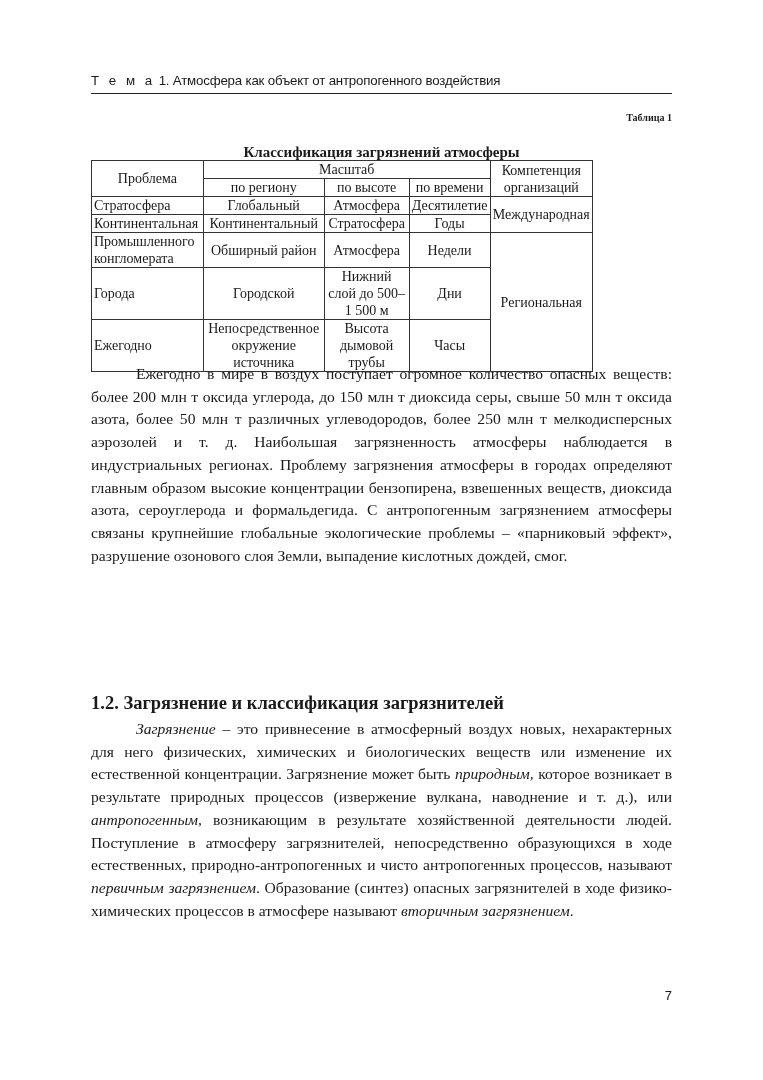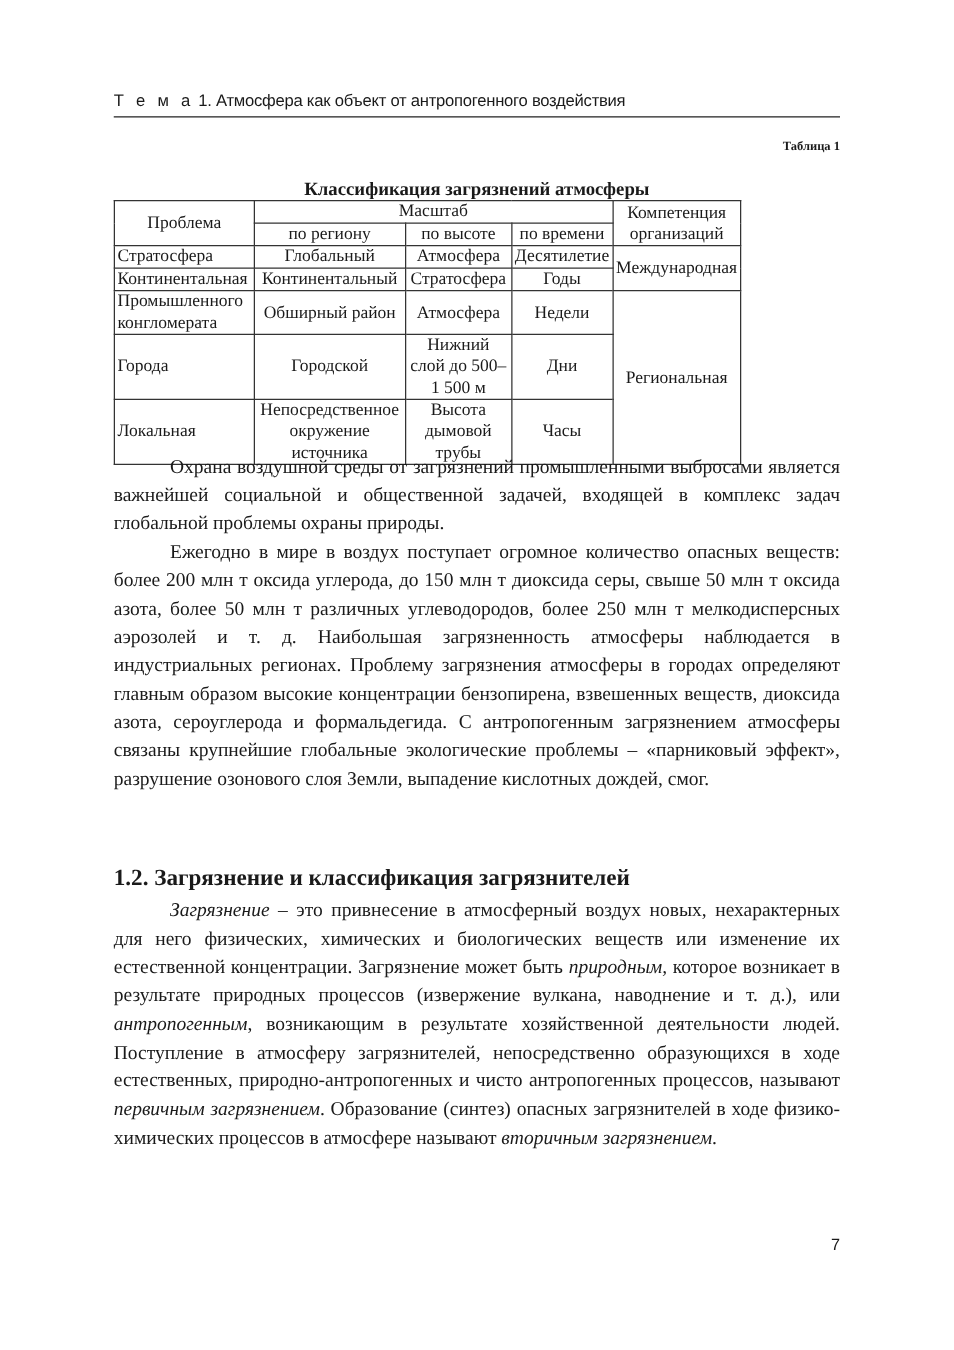--- a/index.html
+++ b/index.html
@@ -102,30 +102,29 @@
     <td>Недели</td>
     <td rowspan="3">Региональная</td>
   </tr>
   <tr class="r-4">
     <td class="left">Города</td>
     <td>Городской</td>
     <td>Нижний слой до 500–1 500 м</td>
     <td>Дни</td>
   </tr>
   <tr class="r-5">
-    <td class="left">Локальная</td>
+    <td class="left">Ежегодно</td>
     <td>Непосредственное окружение источника</td>
     <td>Высота дымовой трубы</td>
     <td>Часы</td>
   </tr>
 </tbody>
   </table>
 
 <div class="body-text" id="block1">
-  <p>Охрана воздушной среды от загрязнений промышленными выбросами является важнейшей социальной и общественной задачей, входящей в комплекс задач глобальной проблемы охраны природы.</p>
   <p>Ежегодно в мире в воздух поступает огромное количество опасных веществ: более 200 млн т оксида углерода, до 150 млн т диоксида серы, свыше 50 млн т оксида азота, более 50 млн т различных углеводородов, более 250 млн т мелкодисперсных аэрозолей и т. д. Наибольшая загрязненность атмосферы наблюдается в индустриальных регионах. Проблему загрязнения атмосферы в городах определяют главным образом высокие концентрации бензопирена, взвешенных веществ, диоксида азота, сероуглерода и формальдегида. С антропогенным загрязнением атмосферы связаны крупнейшие глобальные экологические проблемы – «парниковый эффект», разрушение озонового слоя Земли, выпадение кислотных дождей, смог.</p>
 </div>
 
 <div class="section-heading">1.2. Загрязнение и классификация загрязнителей</div>
 
 <div class="body-text" id="block2">
   <p><i>Загрязнение</i><span> – это привнесение в атмосферный воздух новых, нехарактерных для него физических, химических и биологических веществ или изменение их естественной концентрации. Загрязнение может быть </span><i>природным,</i><span> которое возникает в результате природных процессов (извержение вулкана, наводнение и т. д.), или </span><i>антропогенным</i><span>, возникающим в результате хозяйственной деятельности людей. Поступление в атмосферу загрязнителей, непосредственно образующихся в ходе естественных, природно-антропогенных и чисто антропогенных процессов, называют </span><i>первичным загрязнением</i><span>. Образование (синтез) опасных загрязнителей в ходе физико-химических процессов в атмосфере называют </span><i>вторичным загрязнением</i><span>.</span></p>
 </div>
 
 <div class="page-number">7</div>

